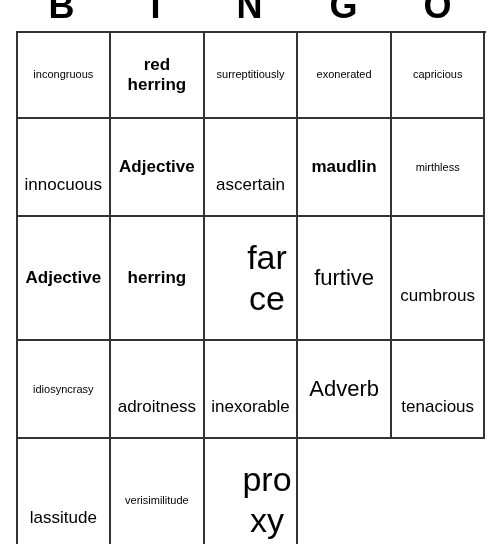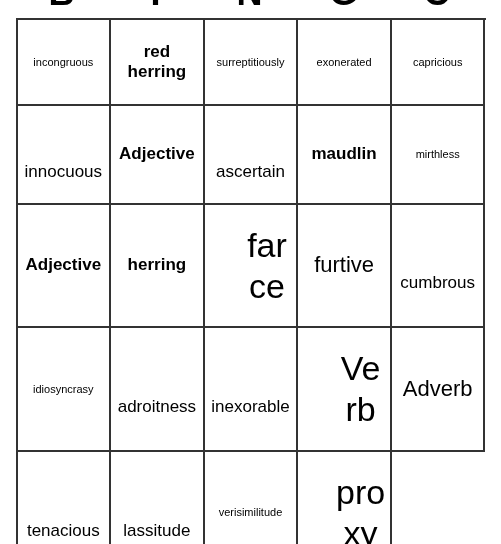--- a/index.html
+++ b/index.html
@@ -115,23 +115,20 @@
       <div class="bingo-cell">
         <span class="size-small">idiosyncrasy</span>
       </div>
       <div class="bingo-cell">
         <span class="size-medium">adroitness</span>
       </div>
       <div class="bingo-cell">
         <span class="size-medium">inexorable</span>
       </div>
       <div class="bingo-cell">
-        <span class="size-xxlarge">Verb</span>
-      </div>
-      <div class="bingo-cell">
         <span class="size-xlarge">Adverb</span>
       </div>
       <div class="bingo-cell">
         <span class="size-medium">tenacious</span>
       </div>
       <div class="bingo-cell">
         <span class="size-medium">lassitude</span>
       </div>
       <div class="bingo-cell">
         <span class="size-small">verisimilitude</span>

